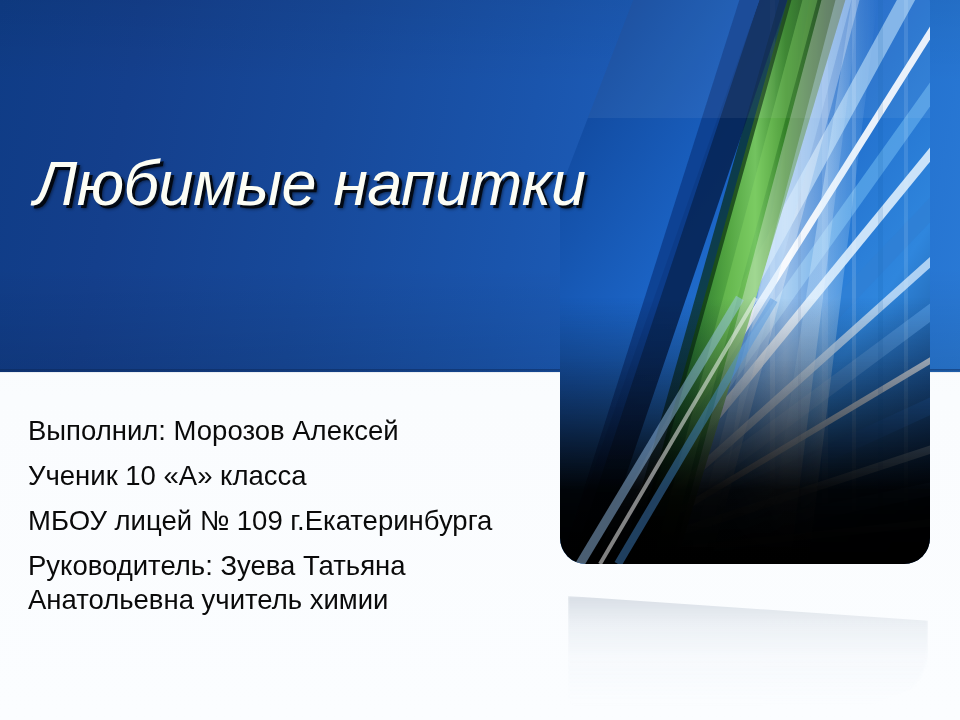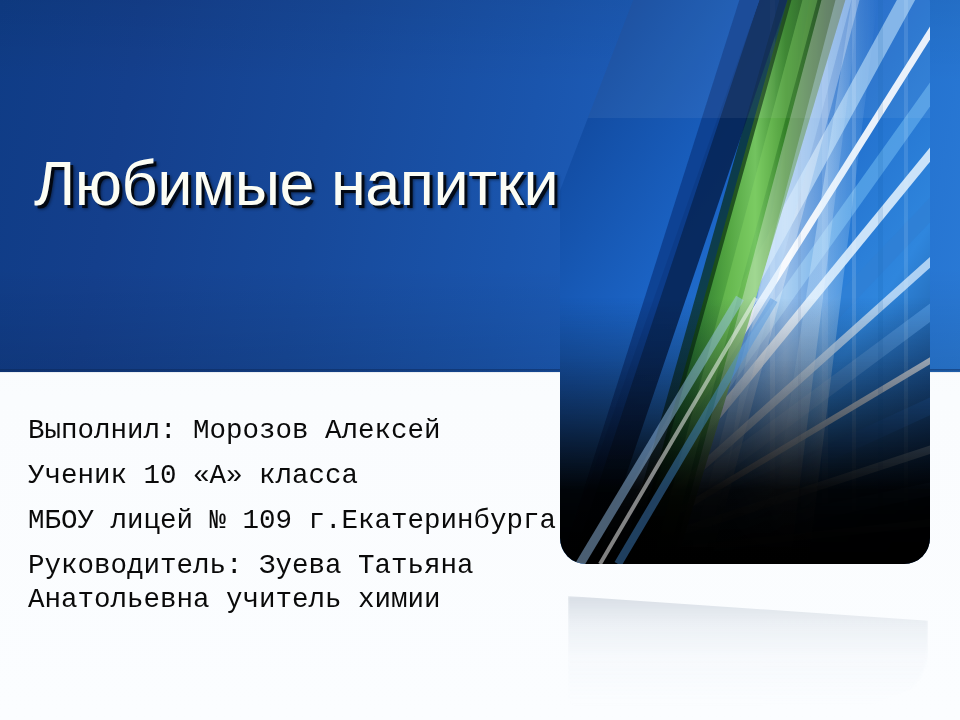--- a/index.html
+++ b/index.html
@@ -87,20 +87,21 @@
   }
 
   
   .title {
     position: absolute;
     left: 34px;
     top: 108px;
     width: 680px;
     font-size: 63px;
     line-height: 1.06;
+    font-style: italic;
     font-weight: 400;
     color: #fcfdf4;
     white-space: nowrap;
     text-shadow:
       3px 3px 0 rgba(0,0,0,0.78),
       4px 4px 3px rgba(0,0,0,0.45);
     letter-spacing: -0.5px;
   }
 
   
@@ -108,21 +109,20 @@
     position: absolute;
     left: 28px;
     top: 414px;
     width: 540px;
     color: #0a0a0a;
     font-size: 27.5px;
     line-height: 1.24;
   }
   .body-text p {
     margin: 0 0 11px 0;
-    font-family: Liberation Mono, monospace;
   }
   .body-text p:last-child { margin-bottom: 8px; }
 </style>
 </head>
 <body>
 
 <div id="slide">
 
   <div class="bg-lower"></div>
   <div class="bg-blue"></div>

